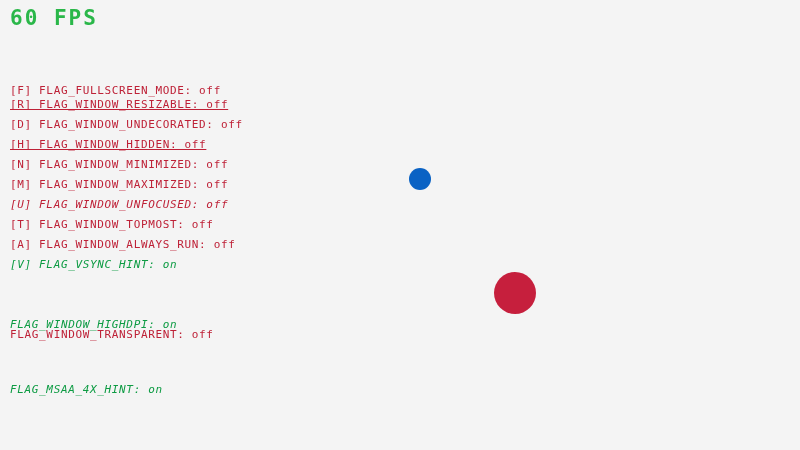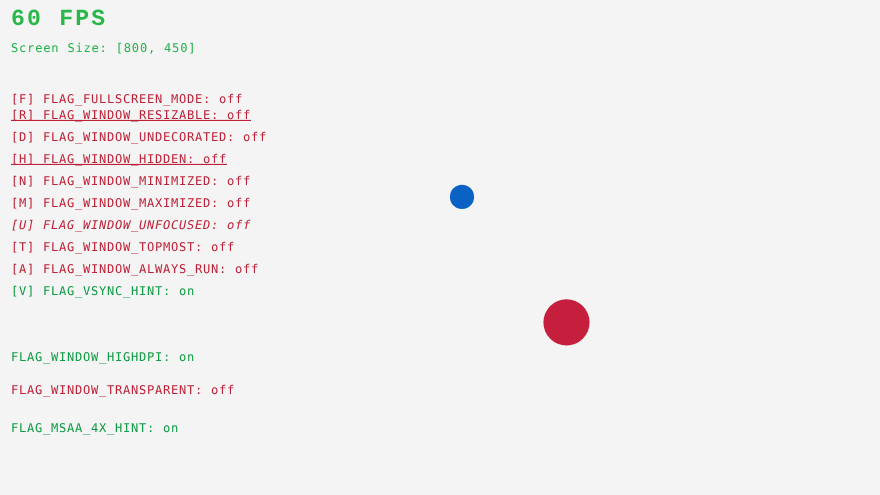--- a/index.html
+++ b/index.html
@@ -33,21 +33,20 @@
     line-height: 1;
   }
 
   #fps-counter {
     left: 10px;
     top: 8px;
     font-size: 21px;
     font-weight: bold;
     letter-spacing: 2.0px;
     color: #2ab749;
-    font-family: Liberation Mono, monospace;
   }
 
   #screen-size {
     left: 10px;
     top: 38px;
     font-size: 11px;
     letter-spacing: 0.7px;
     color: #22b44c;
   }
 
@@ -61,21 +60,21 @@
   #header-after  { top: 59px; }
   #header-before { top: 299px; }
 
   .flag-line {
     left: 10px;
     font-size: 11px;
     letter-spacing: 0.65px;
   }
 
   .flag-off { color: #be2137; }
-  .flag-on  { color: #0d9b43; }
+  .flag-on  { color: #0d9b43; font-style: italic; }
 
   
   .ball {
     position: absolute;
     border-radius: 50%;
   }
 
   #ball-blue {
     left: 409px;
     top: 168px;
@@ -92,39 +91,38 @@
     background: #c61f3d;
   }
 </style>
 </head>
 <body>
 
 <div id="app" style="background: rgb(244, 244, 244);">
 
   <div class="txt" id="fps-counter" style="color: rgb(42, 183, 73);">60 FPS</div>
 
-  <div class="txt" id="screen-size" style="color: rgb(34, 180, 76);">Screen Size: [800, 450]</div>
 
 
   <div id="runtime-flag-list">
       <div class="txt flag-line flag-off" style="top: 85px;">[F] FLAG_FULLSCREEN_MODE: off</div>
       <div class="txt flag-line flag-off" style="top: 99px; text-decoration: underline;">[R] FLAG_WINDOW_RESIZABLE: off</div>
       <div class="txt flag-line flag-off" style="top: 119px;">[D] FLAG_WINDOW_UNDECORATED: off</div>
       <div class="txt flag-line flag-off" style="top: 139px; text-decoration: underline;">[H] FLAG_WINDOW_HIDDEN: off</div>
       <div class="txt flag-line flag-off" style="top: 159px;">[N] FLAG_WINDOW_MINIMIZED: off</div>
       <div class="txt flag-line flag-off" style="top: 179px;">[M] FLAG_WINDOW_MAXIMIZED: off</div>
       <div class="txt flag-line flag-off" style="top: 199px; font-style: italic;">[U] FLAG_WINDOW_UNFOCUSED: off</div>
       <div class="txt flag-line flag-off" style="top: 219px;">[T] FLAG_WINDOW_TOPMOST: off</div>
       <div class="txt flag-line flag-off" style="top: 239px;">[A] FLAG_WINDOW_ALWAYS_RUN: off</div>
       <div class="txt flag-line flag-on" style="top: 259px;">[V] FLAG_VSYNC_HINT: on</div>
     </div>
 
 
   <div id="startup-flag-list">
       <div class="txt flag-line flag-on" style="top: 319px; text-align: center;">FLAG_WINDOW_HIGHDPI: on</div>
-      <div class="txt flag-line flag-off" style="top: 349px;">FLAG_WINDOW_TRANSPARENT: off</div>
+      <div class="txt flag-line flag-off" style="top: 329px;">FLAG_WINDOW_TRANSPARENT: off</div>
       <div class="txt flag-line flag-on" style="top: 371px; margin-top: 13px;">FLAG_MSAA_4X_HINT: on</div>
     </div>
 
   <div class="ball" id="ball-blue" style="left: 409px; top: 168px; width: 22px; height: 22px; background: rgb(10, 98, 196);"></div>
   <div class="ball" id="ball-red" style="left: 494px; top: 272px; width: 42px; height: 42px; background: rgb(198, 31, 61);"></div>
 
 </div>
 
 </body></html>

